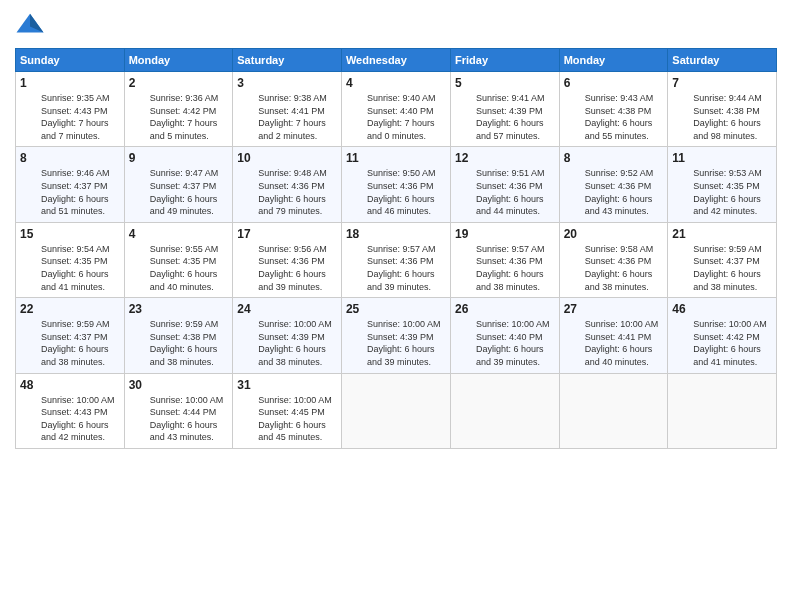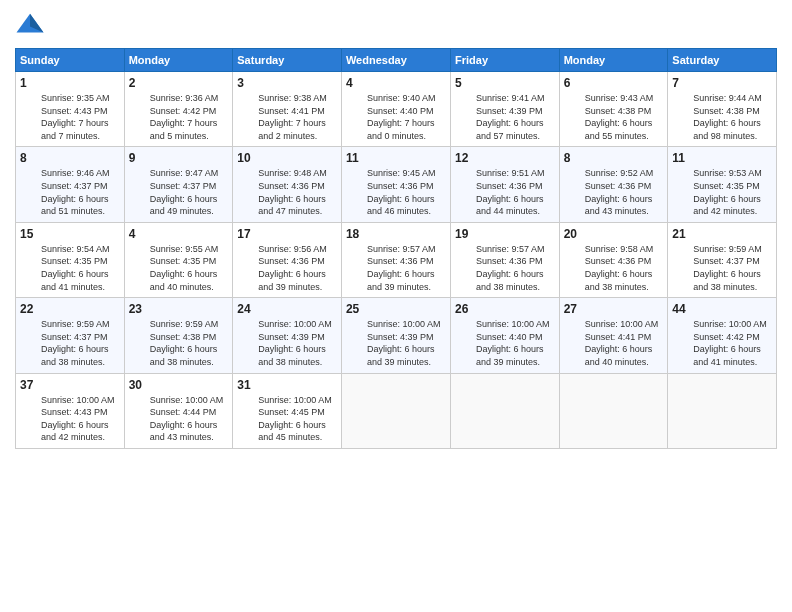--- a/index.html
+++ b/index.html
@@ -199,27 +199,27 @@
             <span>Sunrise: 9:47 AM</span><br>
             <span>Sunset: 4:37 PM</span><br>
             <span>Daylight: 6 hours and 49 minutes.</span>
           </div>
         </td>
           <td>
           <span class="day-num">10</span>
           <div class="day-info">
             <span>Sunrise: 9:48 AM</span><br>
             <span>Sunset: 4:36 PM</span><br>
-            <span>Daylight: 6 hours and 47 minutes.</span>
+            <span>Daylight: 6 hours and 79 minutes.</span>
           </div>
         </td>
           <td>
           <span class="day-num">11</span>
           <div class="day-info">
-            <span>Sunrise: 9:45 AM</span><br>
+            <span>Sunrise: 9:50 AM</span><br>
             <span>Sunset: 4:36 PM</span><br>
             <span>Daylight: 6 hours and 46 minutes.</span>
           </div>
         </td>
           <td>
           <span class="day-num">12</span>
           <div class="day-info">
             <span>Sunrise: 9:51 AM</span><br>
             <span>Sunset: 4:36 PM</span><br>
             <span>Daylight: 6 hours and 44 minutes.</span>
@@ -343,31 +343,31 @@
         </td>
           <td>
           <span class="day-num">27</span>
           <div class="day-info">
             <span>Sunrise: 10:00 AM</span><br>
             <span>Sunset: 4:41 PM</span><br>
             <span>Daylight: 6 hours and 40 minutes.</span>
           </div>
         </td>
           <td>
-          <span class="day-num">44</span>
+          <span class="day-num">46</span>
           <div class="day-info">
             <span>Sunrise: 10:00 AM</span><br>
             <span>Sunset: 4:42 PM</span><br>
             <span>Daylight: 6 hours and 41 minutes.</span>
           </div>
         </td>
         </tr>
         <tr>
           <td>
-          <span class="day-num">37</span>
+          <span class="day-num">48</span>
           <div class="day-info">
             <span>Sunrise: 10:00 AM</span><br>
             <span>Sunset: 4:43 PM</span><br>
             <span>Daylight: 6 hours and 42 minutes.</span>
           </div>
         </td>
           <td>
           <span class="day-num">30</span>
           <div class="day-info">
             <span>Sunrise: 10:00 AM</span><br>

